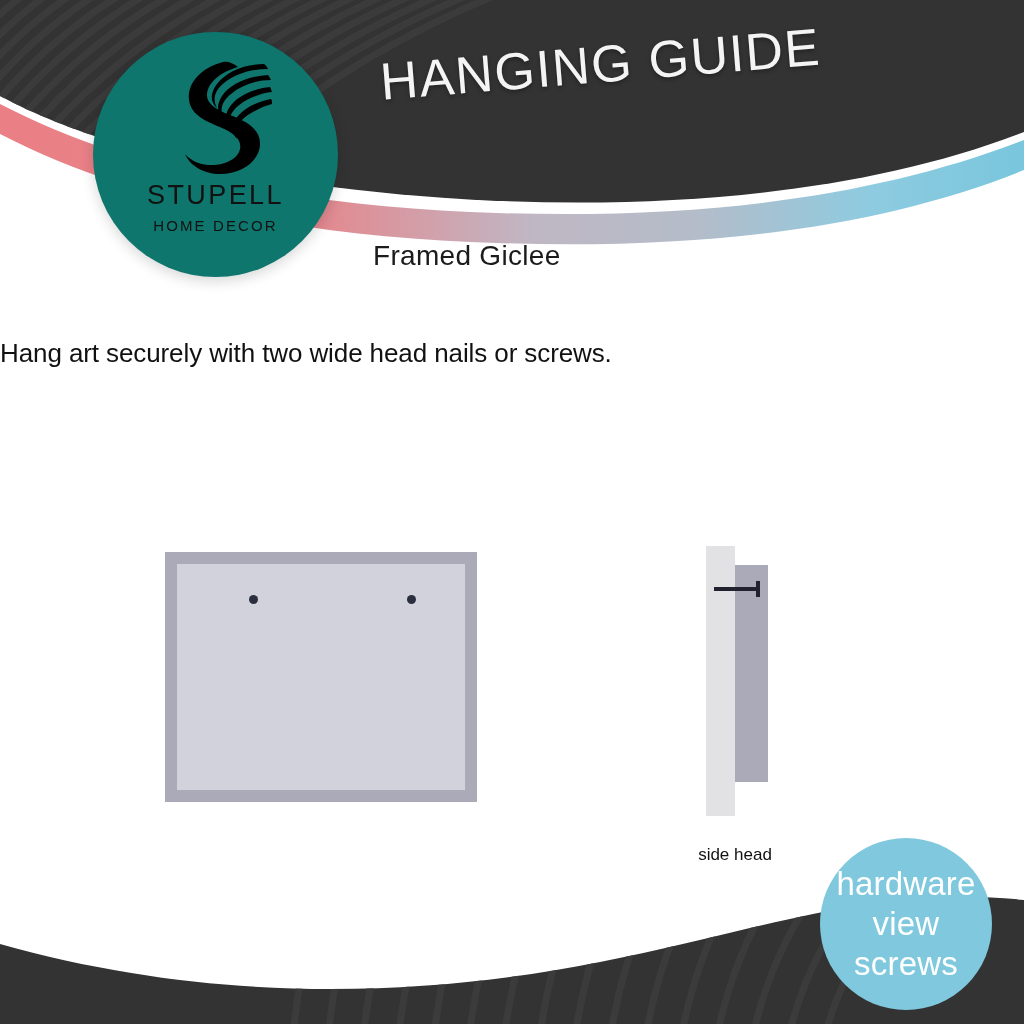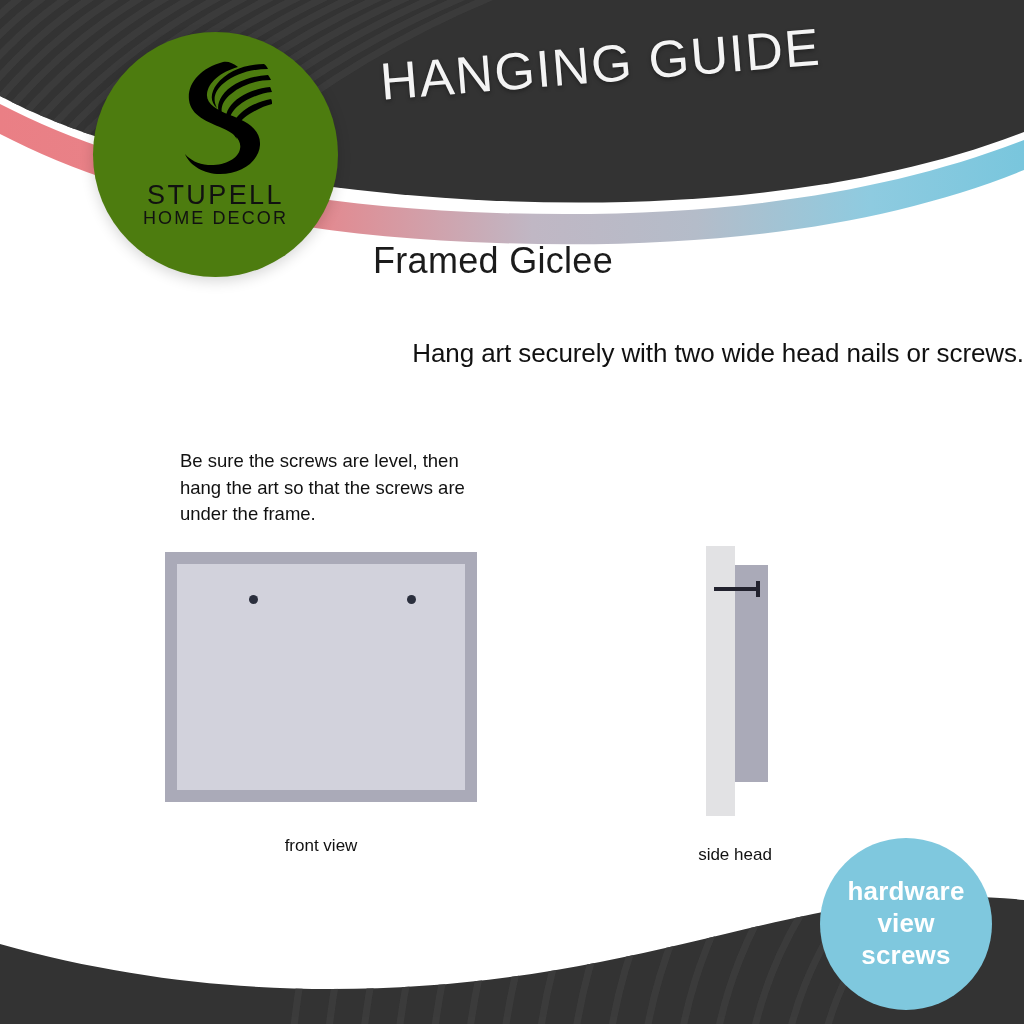--- a/index.html
+++ b/index.html
@@ -29,21 +29,21 @@
   }
 
   
   #logo-badge {
     position: absolute;
     left: 93px;
     top: 32px;
     width: 245px;
     height: 245px;
     border-radius: 50%;
-    background: #4d7c0f;
+    background: #0f766e;
     box-shadow: 0 4px 14px rgba(0,0,0,0.16);
     display: flex;
     flex-direction: column;
     align-items: center;
     justify-content: flex-start;
     z-index: 6;
   }
   #logo-mark {
     margin-top: 26px;
     width: 112px;
@@ -54,22 +54,23 @@
     color: #111111;
     letter-spacing: 2.4px;
     line-height: 1;
   }
   #logo-name {
     font-size: 27px;
     font-weight: 400;
     margin-top: 6px;
   }
   #logo-sub {
-    font-size: 18px;
-    font-weight: 400;
+    font-size: 15px;
+    font-weight: 400;
+    margin-top: 9px;
     letter-spacing: 2.1px;
   }
 
   
   #header-title {
     position: absolute;
     left: 378px;
     top: 52px;
     font-size: 52px;
     font-weight: 400;
@@ -80,35 +81,35 @@
     text-shadow: 0 2px 4px rgba(0,0,0,0.35);
     white-space: nowrap;
     z-index: 5;
   }
 
   
   #product-title {
     position: absolute;
     left: 373px;
     top: 240px;
-    font-size: 36px;
+    font-size: 28px;
     font-weight: 300;
     color: #1b1b1b;
     letter-spacing: 0.3px;
     white-space: nowrap;
     z-index: 5;
   }
 
   
   #main-instruction {
     position: absolute;
     left: 0;
     top: 338px;
     width: 1024px;
-    text-align: right;
+    text-align: left;
     font-size: 26px;
     font-weight: 500;
     color: #111111;
     letter-spacing: -0.1px;
     z-index: 5;
   }
 
   
   .caption-block {
     position: absolute;
@@ -223,22 +224,22 @@
     border-radius: 50%;
     background: #7fc8de;
     display: flex;
     flex-direction: column;
     align-items: center;
     justify-content: center;
     z-index: 7;
   }
   .badge-line {
     color: #ffffff;
-    font-size: 26px;
-    font-weight: 700;
+    font-size: 33px;
+    font-weight: 400;
     line-height: 1.22;
     letter-spacing: 0.2px;
   }
 </style>
 </head>
 <body>
 
 <div id="page">
 
   <svg class="wave-layer" viewBox="0 0 1024 1024">
@@ -335,37 +336,35 @@
     <div class="logo-word" id="logo-name">STUPELL</div>
     <div class="logo-word" id="logo-sub">HOME DECOR</div>
   </div>
 
   <div id="header-title">HANGING GUIDE</div>
 
   <div id="product-title">Framed Giclee</div>
 
   <div id="main-instruction">Hang art securely with two wide head nails or screws.</div>
 
-  <div class="caption-block" id="caption-front">Be sure the screws are level, then hang the art so that the screws are under the frame.</div>
 
   <div id="front-view">
     <div id="front-view-inner">
       <div class="screw-dot" id="screw-dot-left"></div>
       <div class="screw-dot" id="screw-dot-right"></div>
     </div>
   </div>
 
   <div id="side-view">
     <div id="side-wall"></div>
     <div id="side-frame"></div>
     <div id="side-screw-shaft"></div>
     <div id="side-screw-head"></div>
   </div>
 
-  <div class="view-label" id="label-front">front view</div>
   <div class="view-label" id="label-side">side head</div>
 
   <div id="hardware-badge">
     <div class="badge-line">hardware</div>
     <div class="badge-line">view</div>
     <div class="badge-line">screws</div>
   </div>
 
 </div>
 

